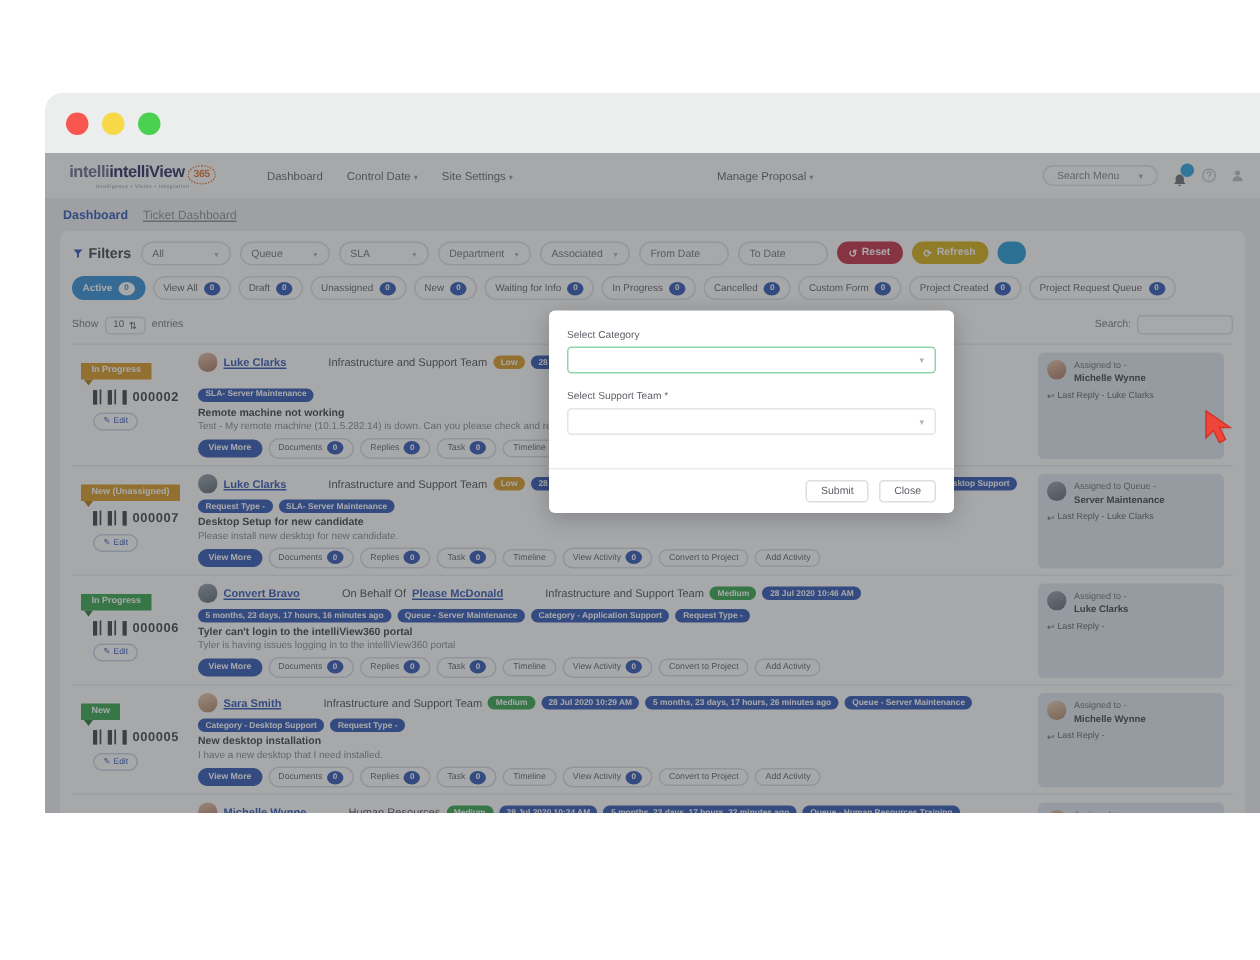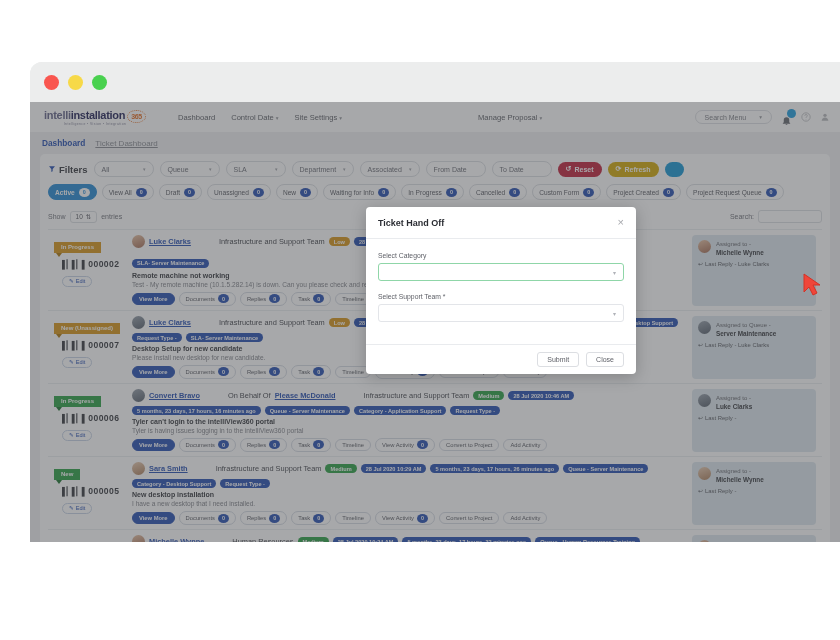--- a/index.html
+++ b/index.html
@@ -38,21 +38,21 @@
               background:#29a3e0;}
   .ic-gray{width:10px;height:10px;opacity:.45;}
 
   
   #crumbs{height:22px;background:#f0f1f3;display:flex;align-items:center;padding:0 12px;gap:10px;}
   .crumb-a{font-size:8.3px;color:#2f56b4;font-weight:bold;}
   .crumb-b{font-size:8px;color:#8d8f95;text-decoration:underline;}
 
   
   #card{margin:0 10px;background:#ffffff;border-radius:5px;padding:7px 8px 0 8px;}
-  #filtrow{display:flex;align-items:center;gap:6px;}
+  #filtrow{display:flex;gap:6px;}
   .ftitle{font-size:9.5px;font-weight:bold;color:#3f4146;display:flex;align-items:center;gap:3px;}
   .funnel{width:8px;height:8px;fill:#2f56b4;}
   .fsel{border:1px solid #dde0e4;border-radius:10px;height:14px;display:flex;align-items:center;
         justify-content:space-between;padding:0 7px;font-size:7px;color:#70727a;min-width:44px;gap:7px;}
   .fsel .cv{font-size:5px;color:#a3a5ab;}
   .fbtn{border-radius:10px;height:15px;display:flex;align-items:center;gap:3px;padding:0 8px;
         font-size:7px;font-weight:bold;color:#fff;white-space:nowrap;}
   .fbtn.reset{background:#c42a43;} .fbtn.refresh{background:#d5ae12;} .fbtn.extra{background:#1f9bd6;}
 
   
@@ -141,21 +141,21 @@
     <span class="dot yellow"></span>
     <span class="dot green"></span>
   </div>
 
   <div id="app">
     <div id="appinner">
 
       <div id="topnav">
         <div id="logo">
           <div>
-            <div class="logo-txt"><span class="i">intelli</span><span>installation</span><span class="logo-365">365</span></div>
+            <div class="logo-txt"><span class="i">intelli</span><span>intelliView</span><span class="logo-365">365</span></div>
             <div class="logo-sub">Intelligence • Vision • Integration</div>
           </div>
         </div>
         <div class="navlinks">
           <span class="navlink"><span>Dashboard</span></span>
           <span class="navlink"><span>Control Date</span><span class="caret">▾</span></span>
           <span class="navlink"><span>Site Settings</span><span class="caret">▾</span></span>
           <span class="navlink" style="margin-left:120px"><span>Manage Proposal</span><span class="caret">▾</span></span>
         </div>
         <div class="nav-right">
@@ -640,24 +640,20 @@
               </div>
             </div>
           </div>
       </div>
 
     </div>
 
     <div id="dim"></div>
 
     <div id="modal">
-      <div id="mhead">
-        <span id="mtitle">Ticket Hand Off</span>
-        <span id="mclose">×</span>
-      </div>
       <div id="mbody">
         <div class="flabel">Select Category</div>
         <div class="fctl green">
             <span class="cv">▾</span>
           </div>
         <div class="flabel">Select Support Team *</div>
         <div class="fctl plain">
             <span class="cv">▾</span>
           </div>
       </div>

